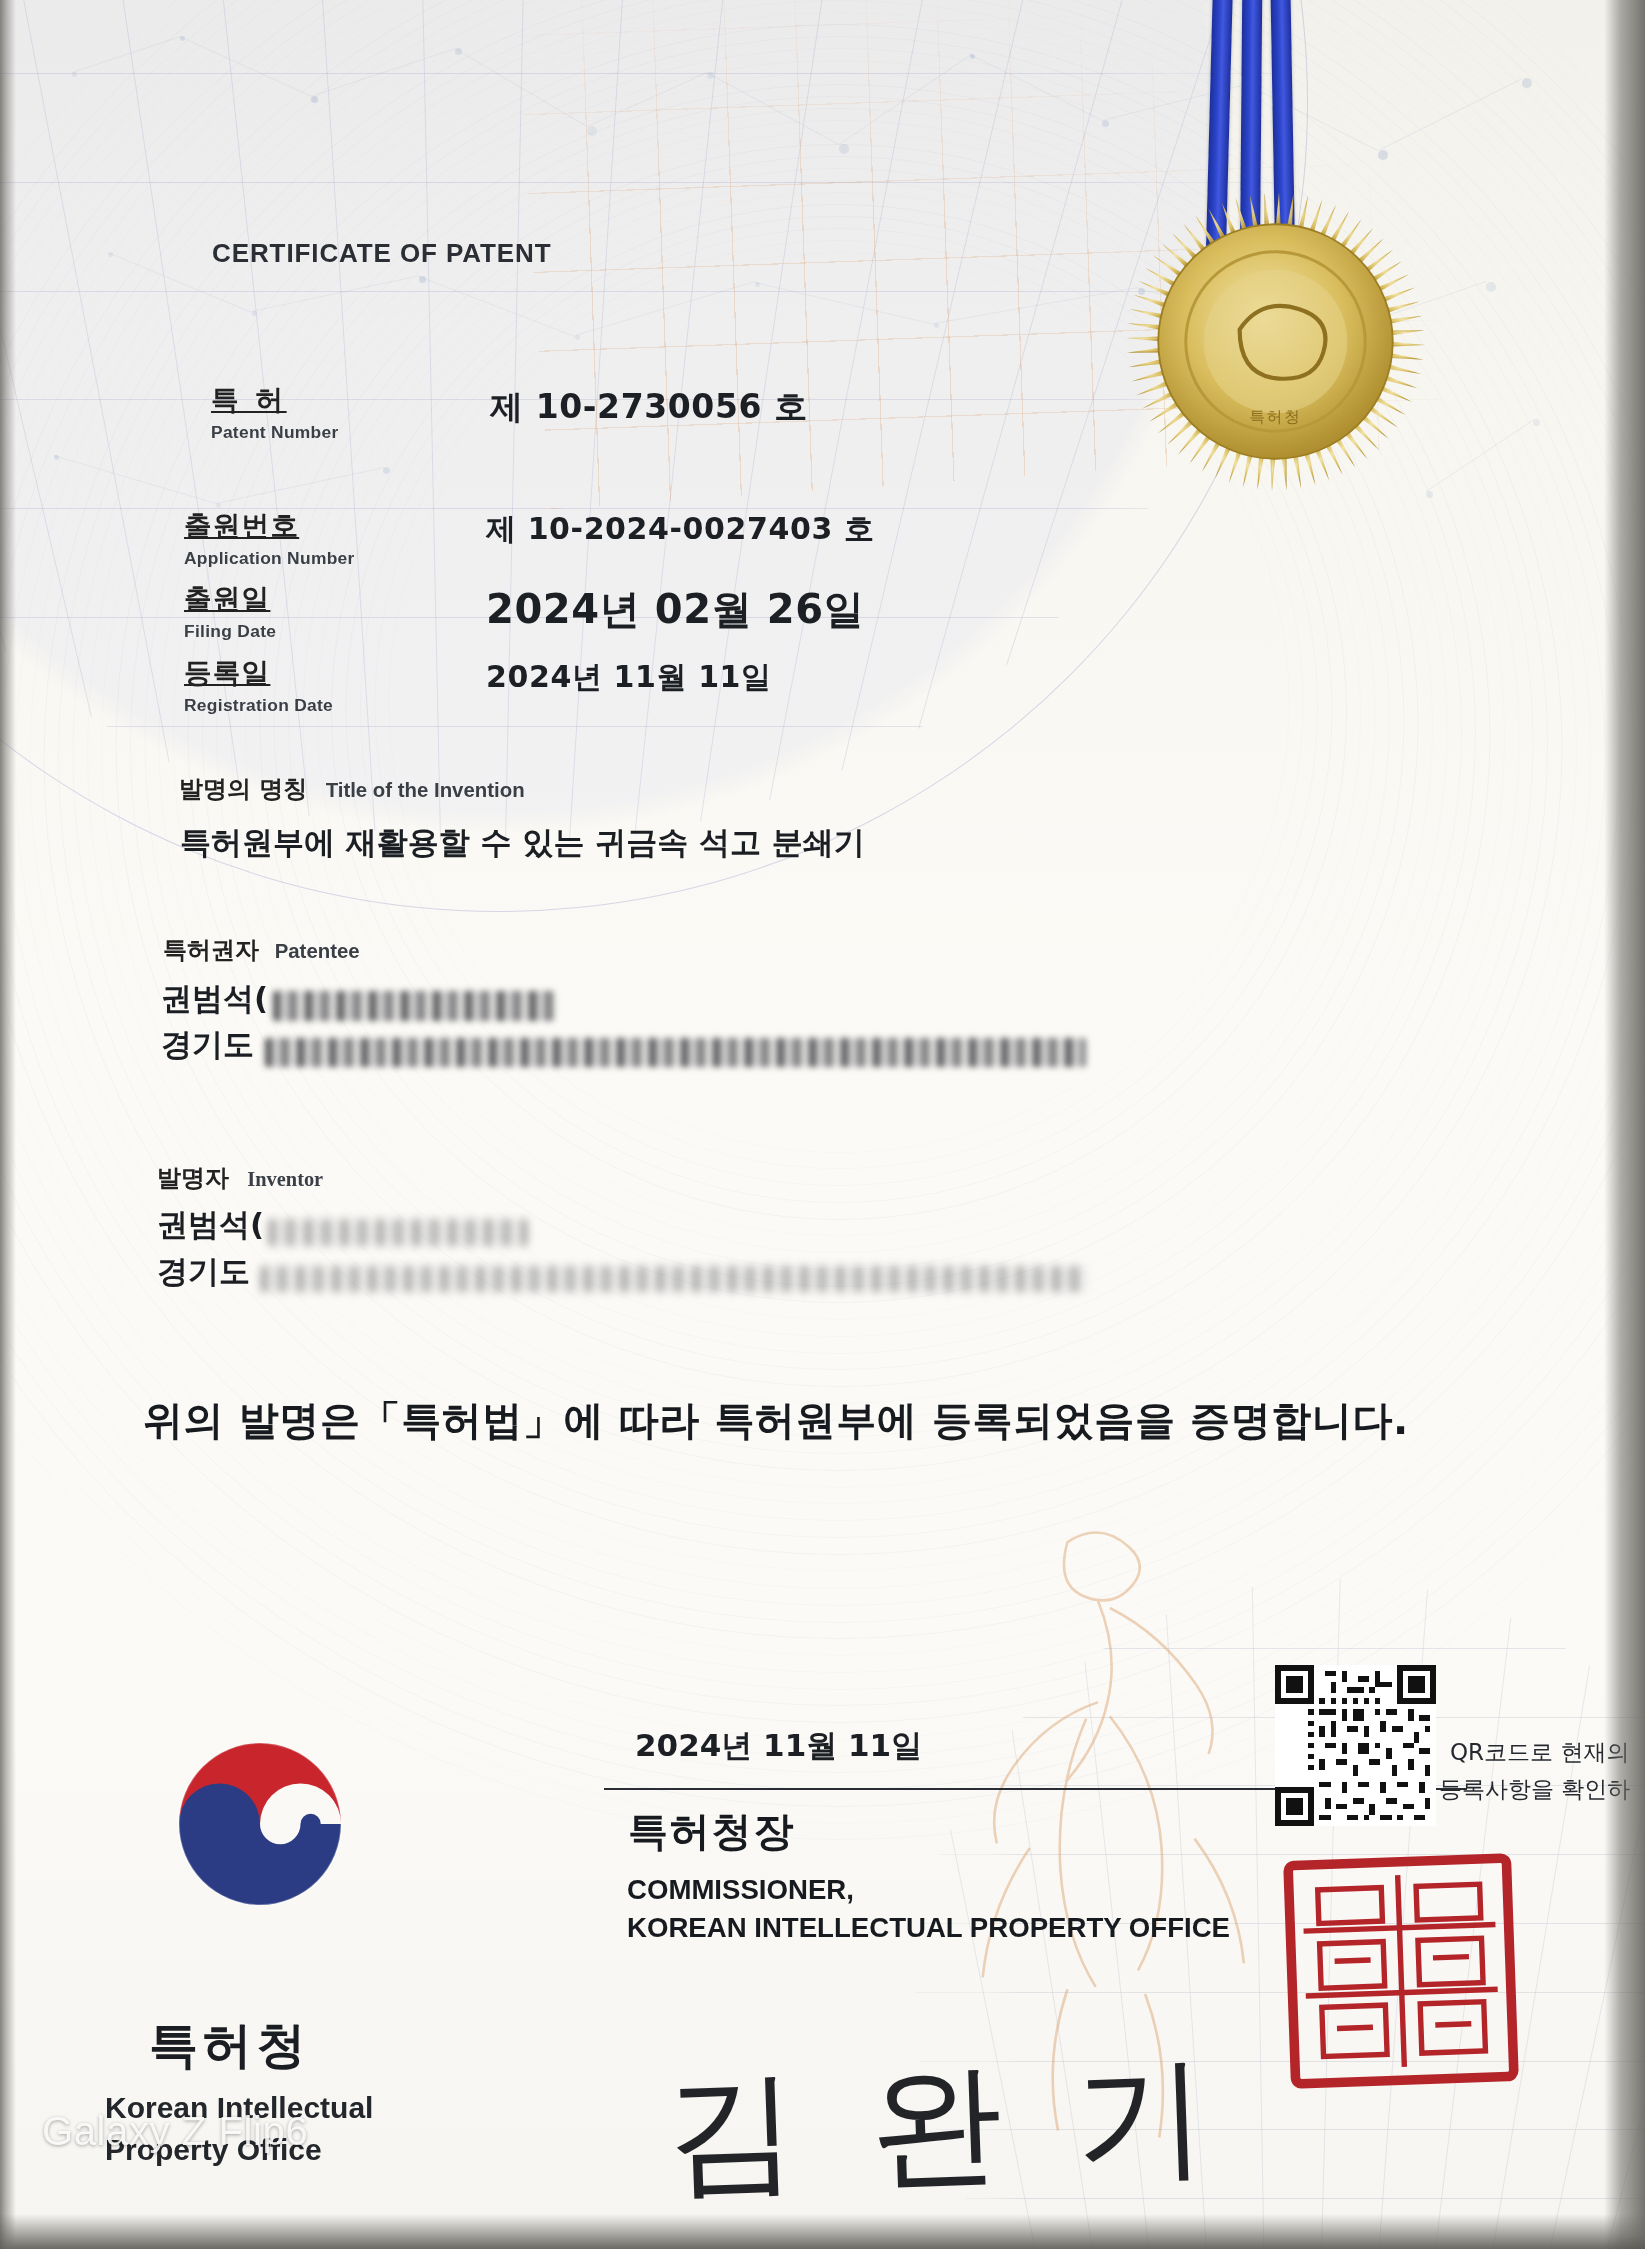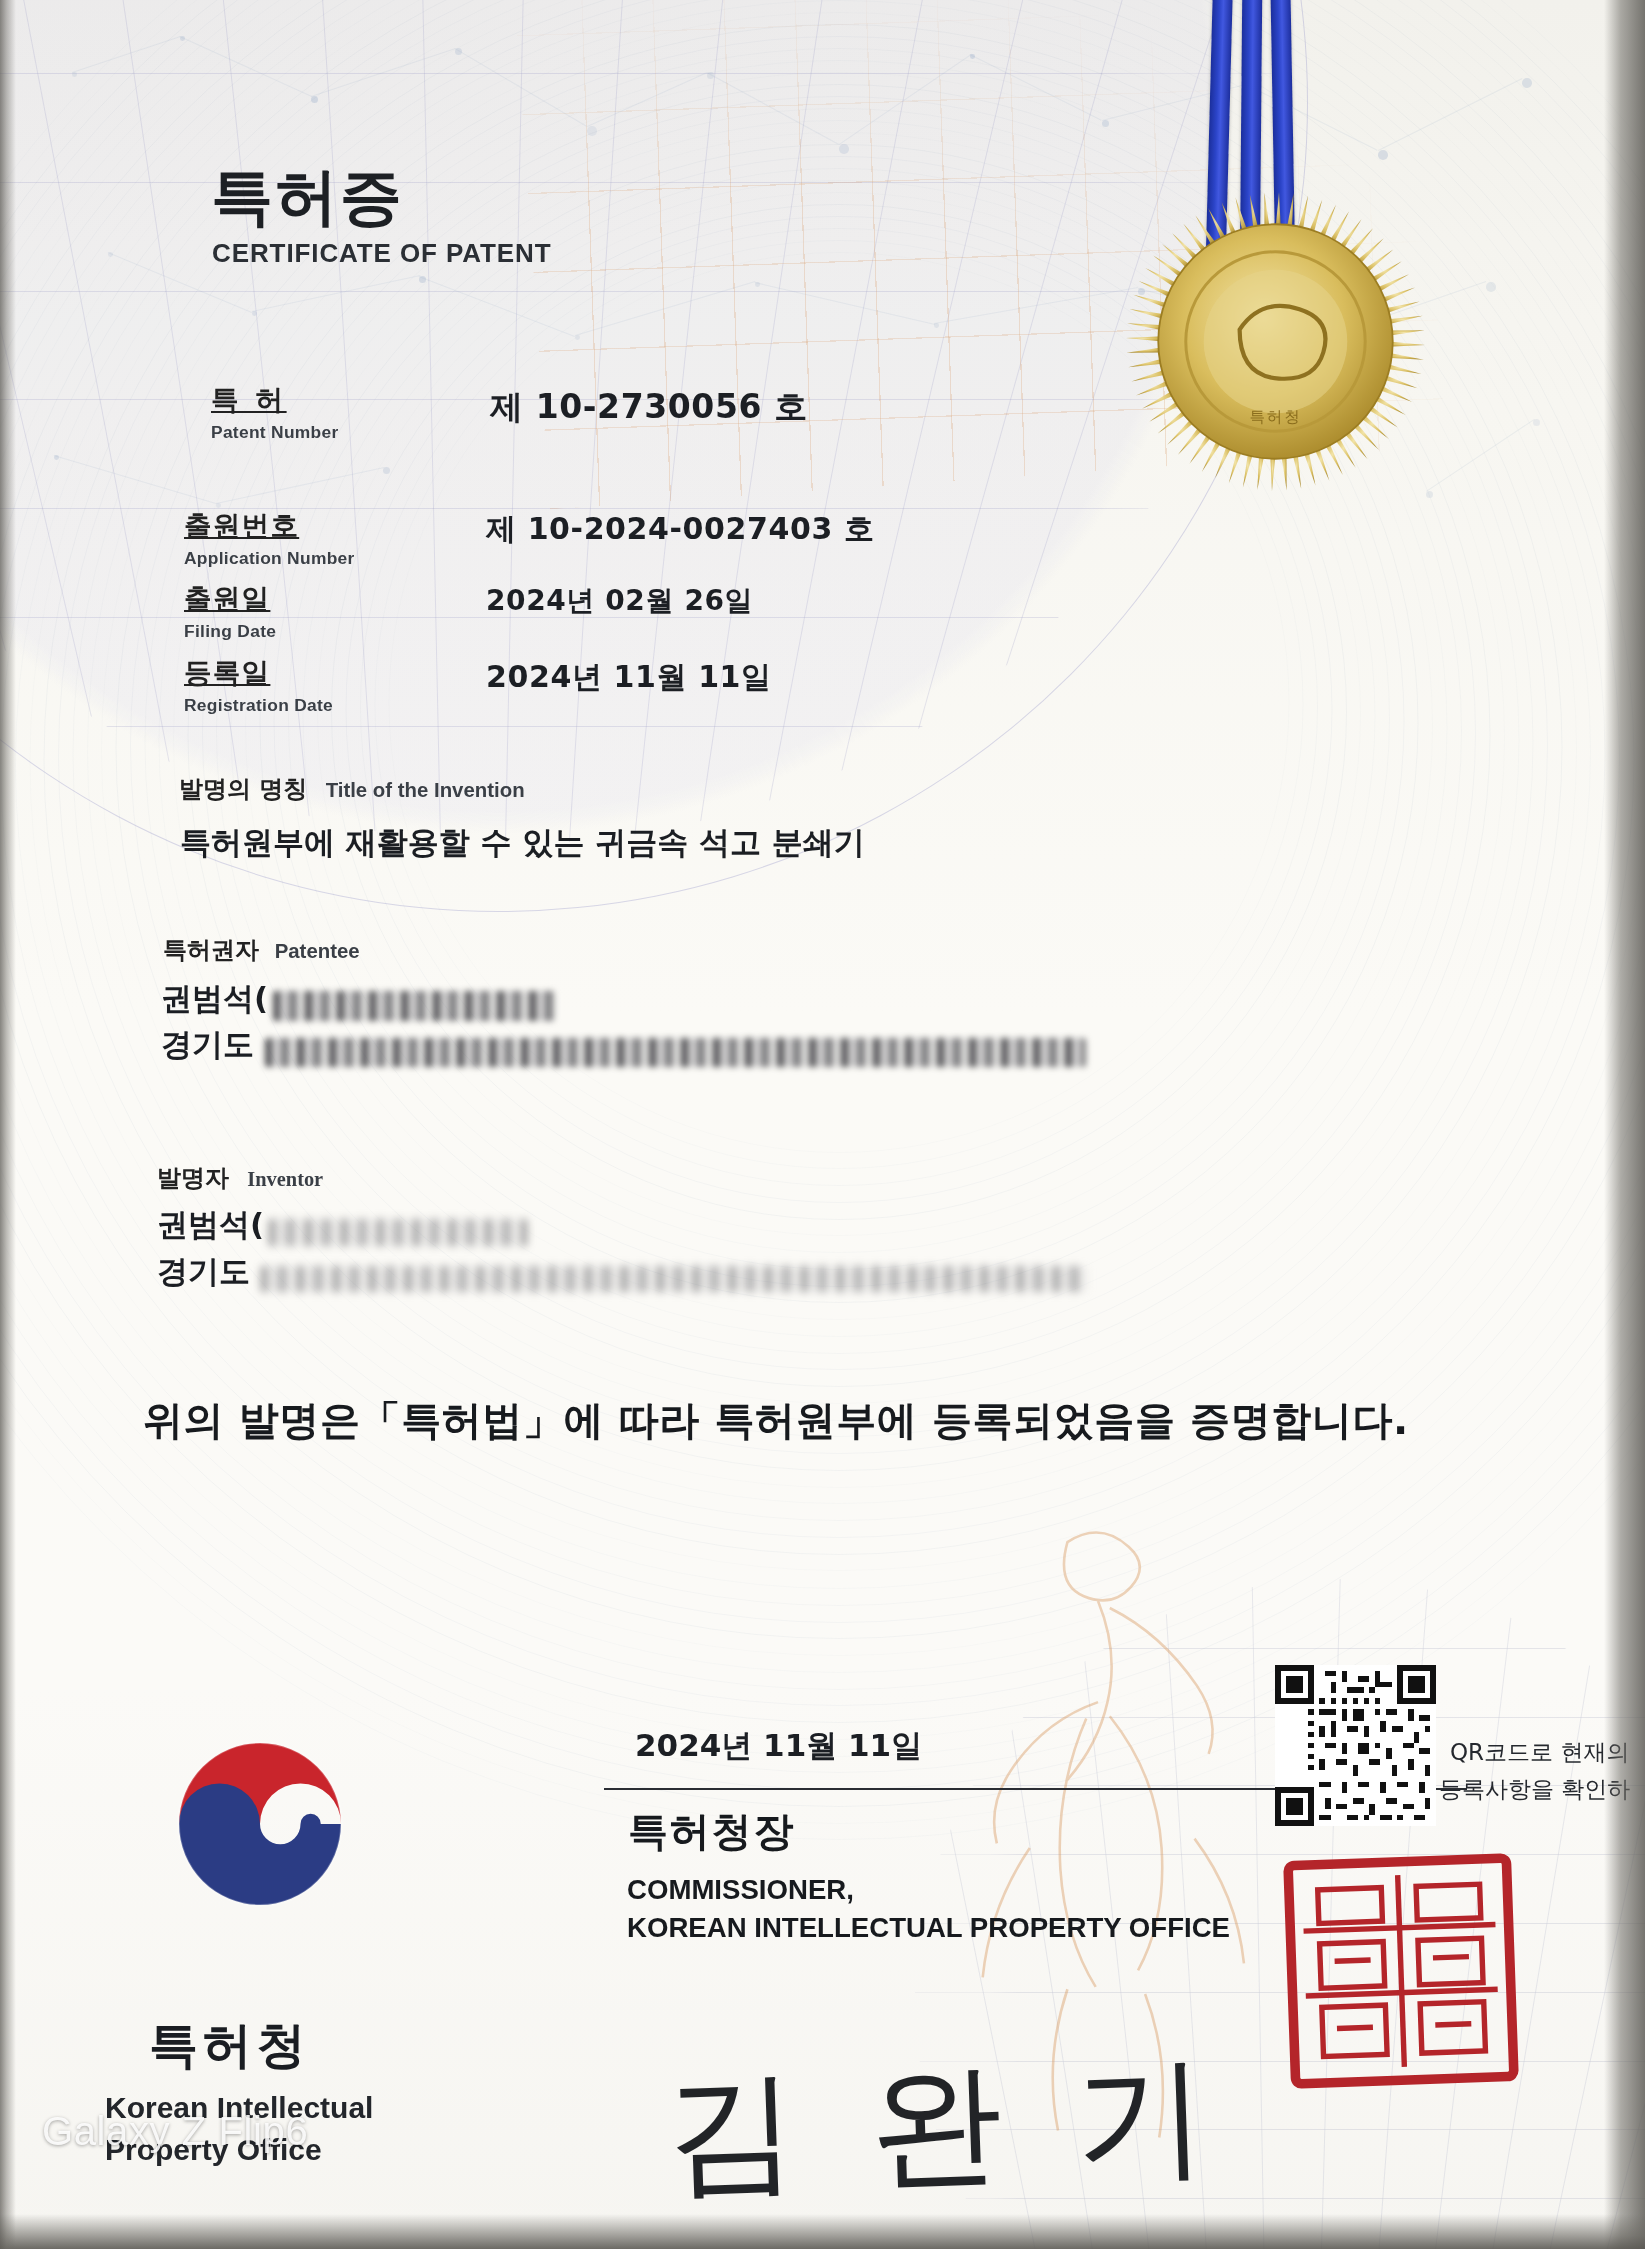--- a/index.html
+++ b/index.html
@@ -538,40 +538,39 @@
         </g>
         <circle cx="270" cy="270" r="196" fill="url(#gold)" stroke="#9c7d22" stroke-width="3"></circle>
         <circle cx="270" cy="270" r="150" fill="none" stroke="#b8993a" stroke-width="5"></circle>
         <circle cx="270" cy="270" r="120" fill="#e6d38a" opacity=".55"></circle>
         <path d="M210 250 q36 -54 100 -34 q56 18 40 72 q-14 48 -74 44 q-66 -4 -66 -82z" fill="none" stroke="#8e7120" stroke-width="7"></path>
         <text x="270" y="404" text-anchor="middle" font-family="DejaVu Sans, sans-serif" font-size="26" fill="#8a6d1d" letter-spacing="3">특허청</text>
       </g>
     </svg>
   </div>
 
-  <div class="txt kr title-kr">특허증</div>
   <div class="txt title-en">CERTIFICATE OF PATENT</div>
 
   <div class="field" style="left:211px; top:381px;">
     <div class="lbl-kr">특 허</div>
     <div class="lbl-en">Patent Number</div>
   </div>
   <div class="txt val" style="left:490px; top:385px;">제 10-2730056 호</div>
 
   <div class="field" style="left:184px; top:507px;">
     <div class="lbl-kr" style="letter-spacing:1.2px;">출원번호</div>
     <div class="lbl-en">Application Number</div>
   </div>
   <div class="txt val" style="left:486px; top:509px; font-size:30px;">제 10-2024-0027403 호</div>
 
   <div class="field" style="left:184px; top:580px;">
     <div class="lbl-kr" style="letter-spacing:1.2px;">출원일</div>
     <div class="lbl-en">Filing Date</div>
   </div>
-  <div class="txt val" style="left:486px; top:582px; font-size:28px;">2024년 02월 26일</div>
+  <div class="txt val" style="left:486px; top:582px; font-size:40px;">2024년 02월 26일</div>
 
   <div class="field" style="left:184px; top:654px;">
     <div class="lbl-kr" style="letter-spacing:1.2px;">등록일</div>
     <div class="lbl-en">Registration Date</div>
   </div>
   <div class="txt val" style="left:486px; top:657px; font-size:30px;">2024년 11월 11일</div>
 
   <div class="txt" style="left:179px; top:773px;">
     <span class="inline-lbl">발명의 명칭</span>
     <span class="inline-lbl-en" style="margin-left:15.6px;">Title of the Invention</span>

